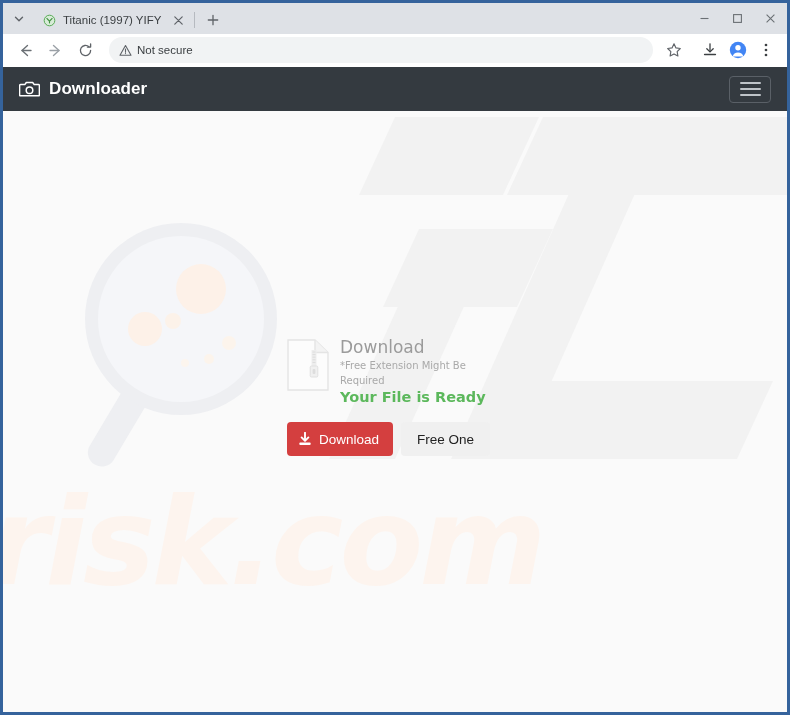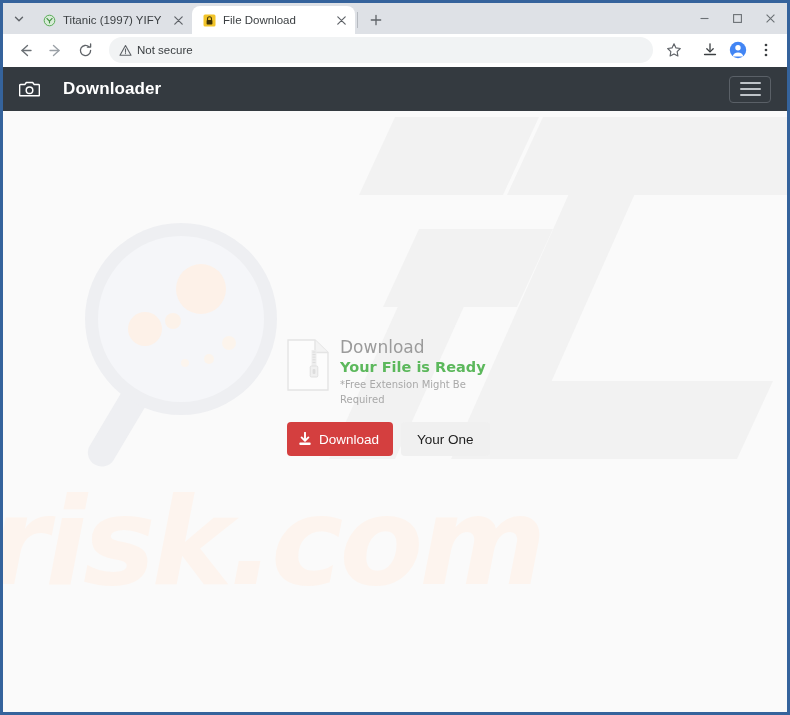--- a/index.html
+++ b/index.html
@@ -168,21 +168,21 @@
     display: flex;
     align-items: center;
     justify-content: space-between;
     padding: 0 16px;
     position: relative;
     z-index: 5;
   }
   #site-brand {
     display: flex;
     align-items: center;
-    gap: 23px;
+    gap: 9px;
     cursor: pointer;
   }
   #site-brand-label {
     color: #ffffff;
     font-size: 17px;
     font-weight: bold;
     letter-spacing: 0.1px;
   }
   #navbar-toggler {
     width: 42px; height: 27px;
@@ -341,35 +341,20 @@
         </svg>
       </span>
       <span class="tab-title">Titanic (1997) YIFY - Download</span>
       <span class="tab-close">
         <svg width="9" height="9" viewBox="0 0 9 9">
           <path d="M0.8 0.8 L8.2 8.2 M8.2 0.8 L0.8 8.2" stroke="#5f6368" stroke-width="1.2" stroke-linecap="round"></path>
         </svg>
       </span>
     </div>
 
-    <div class="tab active" style="width:163px">
-      <span class="tab-favicon">
-        <svg width="13" height="13" viewBox="0 0 13 13">
-          <rect x="0.5" y="0.5" width="12" height="12" rx="1.5" fill="#f2c429"></rect>
-          <path d="M4.5 6 V4.7 a2 2 0 0 1 4 0 V6" fill="none" stroke="#4a3c08" stroke-width="1.1"></path>
-          <rect x="3.6" y="5.9" width="5.8" height="4.6" rx="0.8" fill="#3f3305"></rect>
-        </svg>
-      </span>
-      <span class="tab-title">File Download</span>
-      <span class="tab-close">
-        <svg width="9" height="9" viewBox="0 0 9 9">
-          <path d="M0.8 0.8 L8.2 8.2 M8.2 0.8 L0.8 8.2" stroke="#5f6368" stroke-width="1.2" stroke-linecap="round"></path>
-        </svg>
-      </span>
-    </div>
 
 
     <div class="tab-sep"></div>
 
     <div class="new-tab-btn">
       <svg width="12" height="12" viewBox="0 0 12 12">
         <path d="M6 1.3 V10.7 M1.3 6 H10.7" stroke="#5f6368" stroke-width="1.3" stroke-linecap="round"></path>
       </svg>
     </div>
 
@@ -501,34 +486,34 @@
           <svg id="file-icon" width="42" height="52" viewBox="0 0 42 52">
             <path d="M1 1 H28 L41 13.5 V51 H1 Z" fill="#fcfcfc" stroke="#e4e4e4" stroke-width="1.4"></path>
             <path d="M28 1 V13.5 H41" fill="#f3f3f3" stroke="#e4e4e4" stroke-width="1.4"></path>
             <rect x="24.5" y="11" width="5" height="17" fill="#ededed"></rect>
             <path d="M25.5 13 h3 M25.5 15.6 h3 M25.5 18.2 h3 M25.5 20.8 h3 M25.5 23.4 h3" stroke="#dcdcdc" stroke-width="1"></path>
             <rect x="23.2" y="27" width="7.6" height="11" rx="1.3" fill="#f0f0f0" stroke="#e0e0e0" stroke-width="1"></rect>
             <rect x="25.6" y="30" width="2.8" height="5" rx="1.1" fill="#dddddd"></rect>
           </svg>
           <div id="widget-text">
             <div id="dl-heading">Download</div>
+            <div id="dl-note">*Free Extension Might Be Required</div>
             <div id="dl-ready">Your File is Ready</div>
-            <div id="dl-note">*Free Extension Might Be Required</div>
           </div>
         </div>
         <div id="widget-buttons">
           <button id="btn-download">
             <svg width="14" height="14" viewBox="0 0 14 14">
               <path d="M7 0.8 V7.6" stroke="#ffffff" stroke-width="1.9" stroke-linecap="round"></path>
               <path d="M3.6 5.4 L7 8.8 L10.4 5.4" stroke="#ffffff" stroke-width="1.9" fill="none" stroke-linecap="round" stroke-linejoin="round"></path>
               <rect x="1.3" y="10.5" width="11.4" height="2.4" rx="1" fill="#ffffff"></rect>
             </svg>
             <span>Download</span>
           </button>
           <button id="btn-step-one">
-            <span>Your One</span>
+            <span>Free One</span>
           </button>
         </div>
       </div>
 
     </div>
   </div>
 </div>
 
 </body></html>

